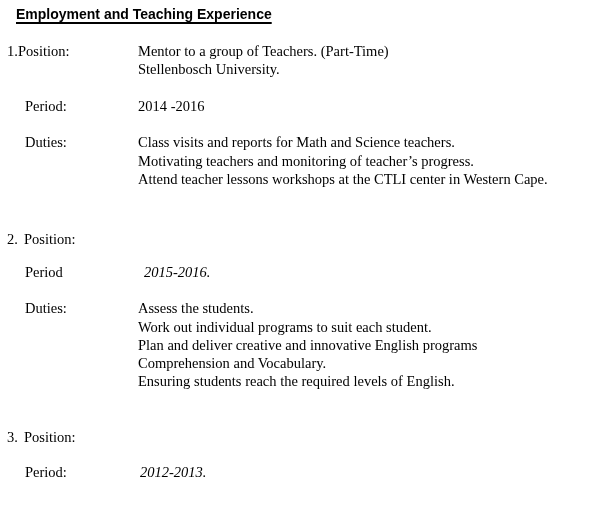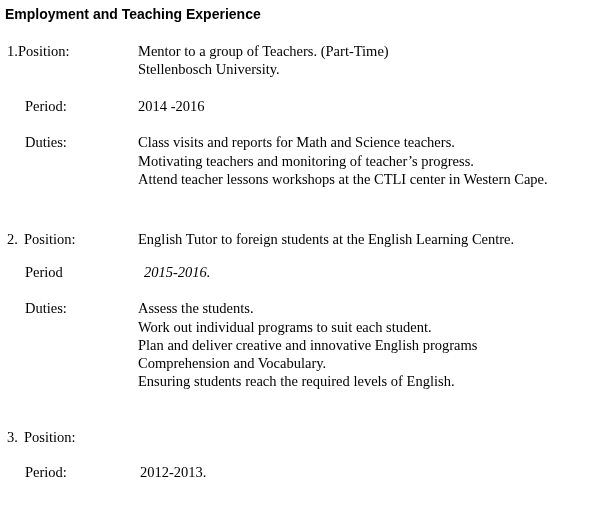--- a/index.html
+++ b/index.html
@@ -14,24 +14,25 @@
     overflow: hidden;
   }
   .doc {
     padding: 4px 5px 0 5px;
     width: 615px;
   }
   .title {
     font-family: "Liberation Sans", sans-serif;
     font-size: 14px;
     font-weight: bold;
+    text-decoration: underline;
     text-decoration-thickness: 2px;
     text-underline-offset: 3px;
     line-height: 20px;
-    margin: 0 0 18px 0;
+    margin: 0 0 18px 11px;
   }
   .entry { margin: 0; }
   .entry-2 { margin-top: 42px; }
   .entry-3 { margin-top: 37px; }
   .row {
     display: flex;
     align-items: flex-start;
     line-height: 18.3px;
     padding-left: 2px;
   }
@@ -40,21 +41,21 @@
   .gap-17 { margin-top: 17px; }
   .label-col {
     flex: none;
     width: 131px;
     display: flex;
   }
   .label-col.no-num { padding-left: 18px; }
   .num { flex: none; width: 17px; }
   .entry-1 .num { width: 11px; }
   .value-col { flex: 1; }
-  .pad-2  { padding-left: 2px; }
+  .pad-2  { padding-left: 2px; font-style: italic; }
   .pad-6  { padding-left: 6px; font-style: italic; }
   .pad-10 { padding-left: 10px; }
   .vline { white-space: nowrap; }
 </style>
 </head>
 <body>
 
 <div class="doc">
 
   <h1 class="title">Employment and Teaching Experience</h1>
@@ -89,23 +90,20 @@
       </div>
     </div>
   </section>
 
   <section class="entry entry-2">
     <div class="row">
       <div class="label-col">
         <span class="num">2.</span>
         <span class="lbl">Position:</span>
       </div>
-      <div class="value-col">
-        <div class="vline">English Tutor to foreign students at the English Learning Centre.</div>
-      </div>
     </div>
     <div class="row gap-14">
       <div class="label-col no-num">
         <span class="lbl">Period</span>
       </div>
       <div class="value-col pad-6">
         <div class="vline">2015-2016.</div>
       </div>
     </div>
     <div class="row gap-18">

